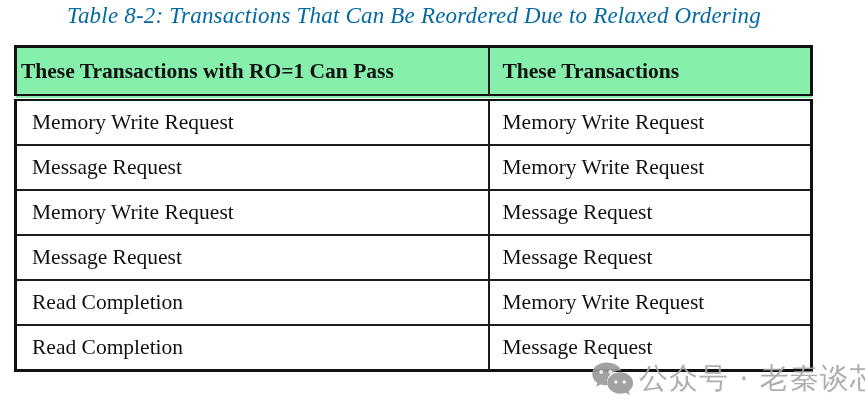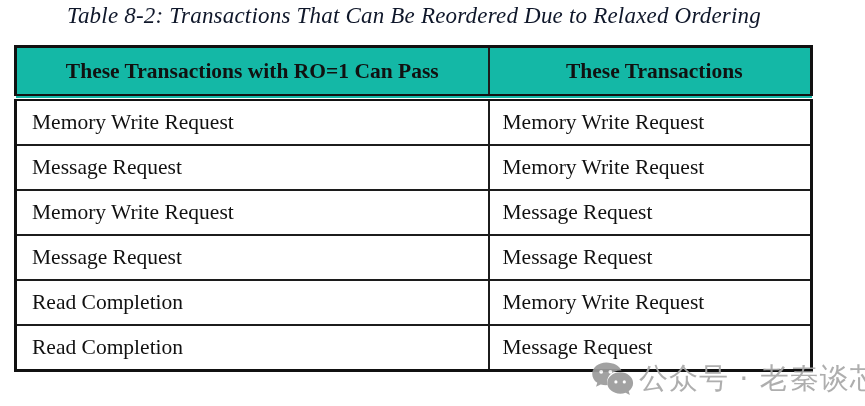--- a/index.html
+++ b/index.html
@@ -17,40 +17,40 @@
   }
   .caption {
     position: absolute;
     top: 3px;
     left: 14px;
     width: 800px;
     text-align: center;
     font-style: italic;
     font-size: 23px;
     letter-spacing: 0.2px;
-    color: #0f172a;
+    color: #0369a1;
     white-space: nowrap;
   }
   table.reorder-table {
     position: absolute;
     top: 45px;
     left: 14px;
     border-collapse: collapse;
     table-layout: fixed;
     width: 796px;
     background: #ffffff;
   }
   table.reorder-table col.c1 { width: 473px; }
   table.reorder-table col.c2 { width: 323px; }
   table.reorder-table { border: 3px solid #111111; }
   table.reorder-table th {
-    background: #14b8a6;
+    background: #86efac;
     font-weight: bold;
     font-size: 21.5px;
-    text-align: center;
+    text-align: left;
     height: 46px;
     padding: 0 4px;
     border-bottom: 7px double #111111;
     vertical-align: middle;
   }
   table.reorder-table td {
     font-size: 21.5px;
     height: 43px;
     padding: 0 0 0 15px;
     vertical-align: middle;

